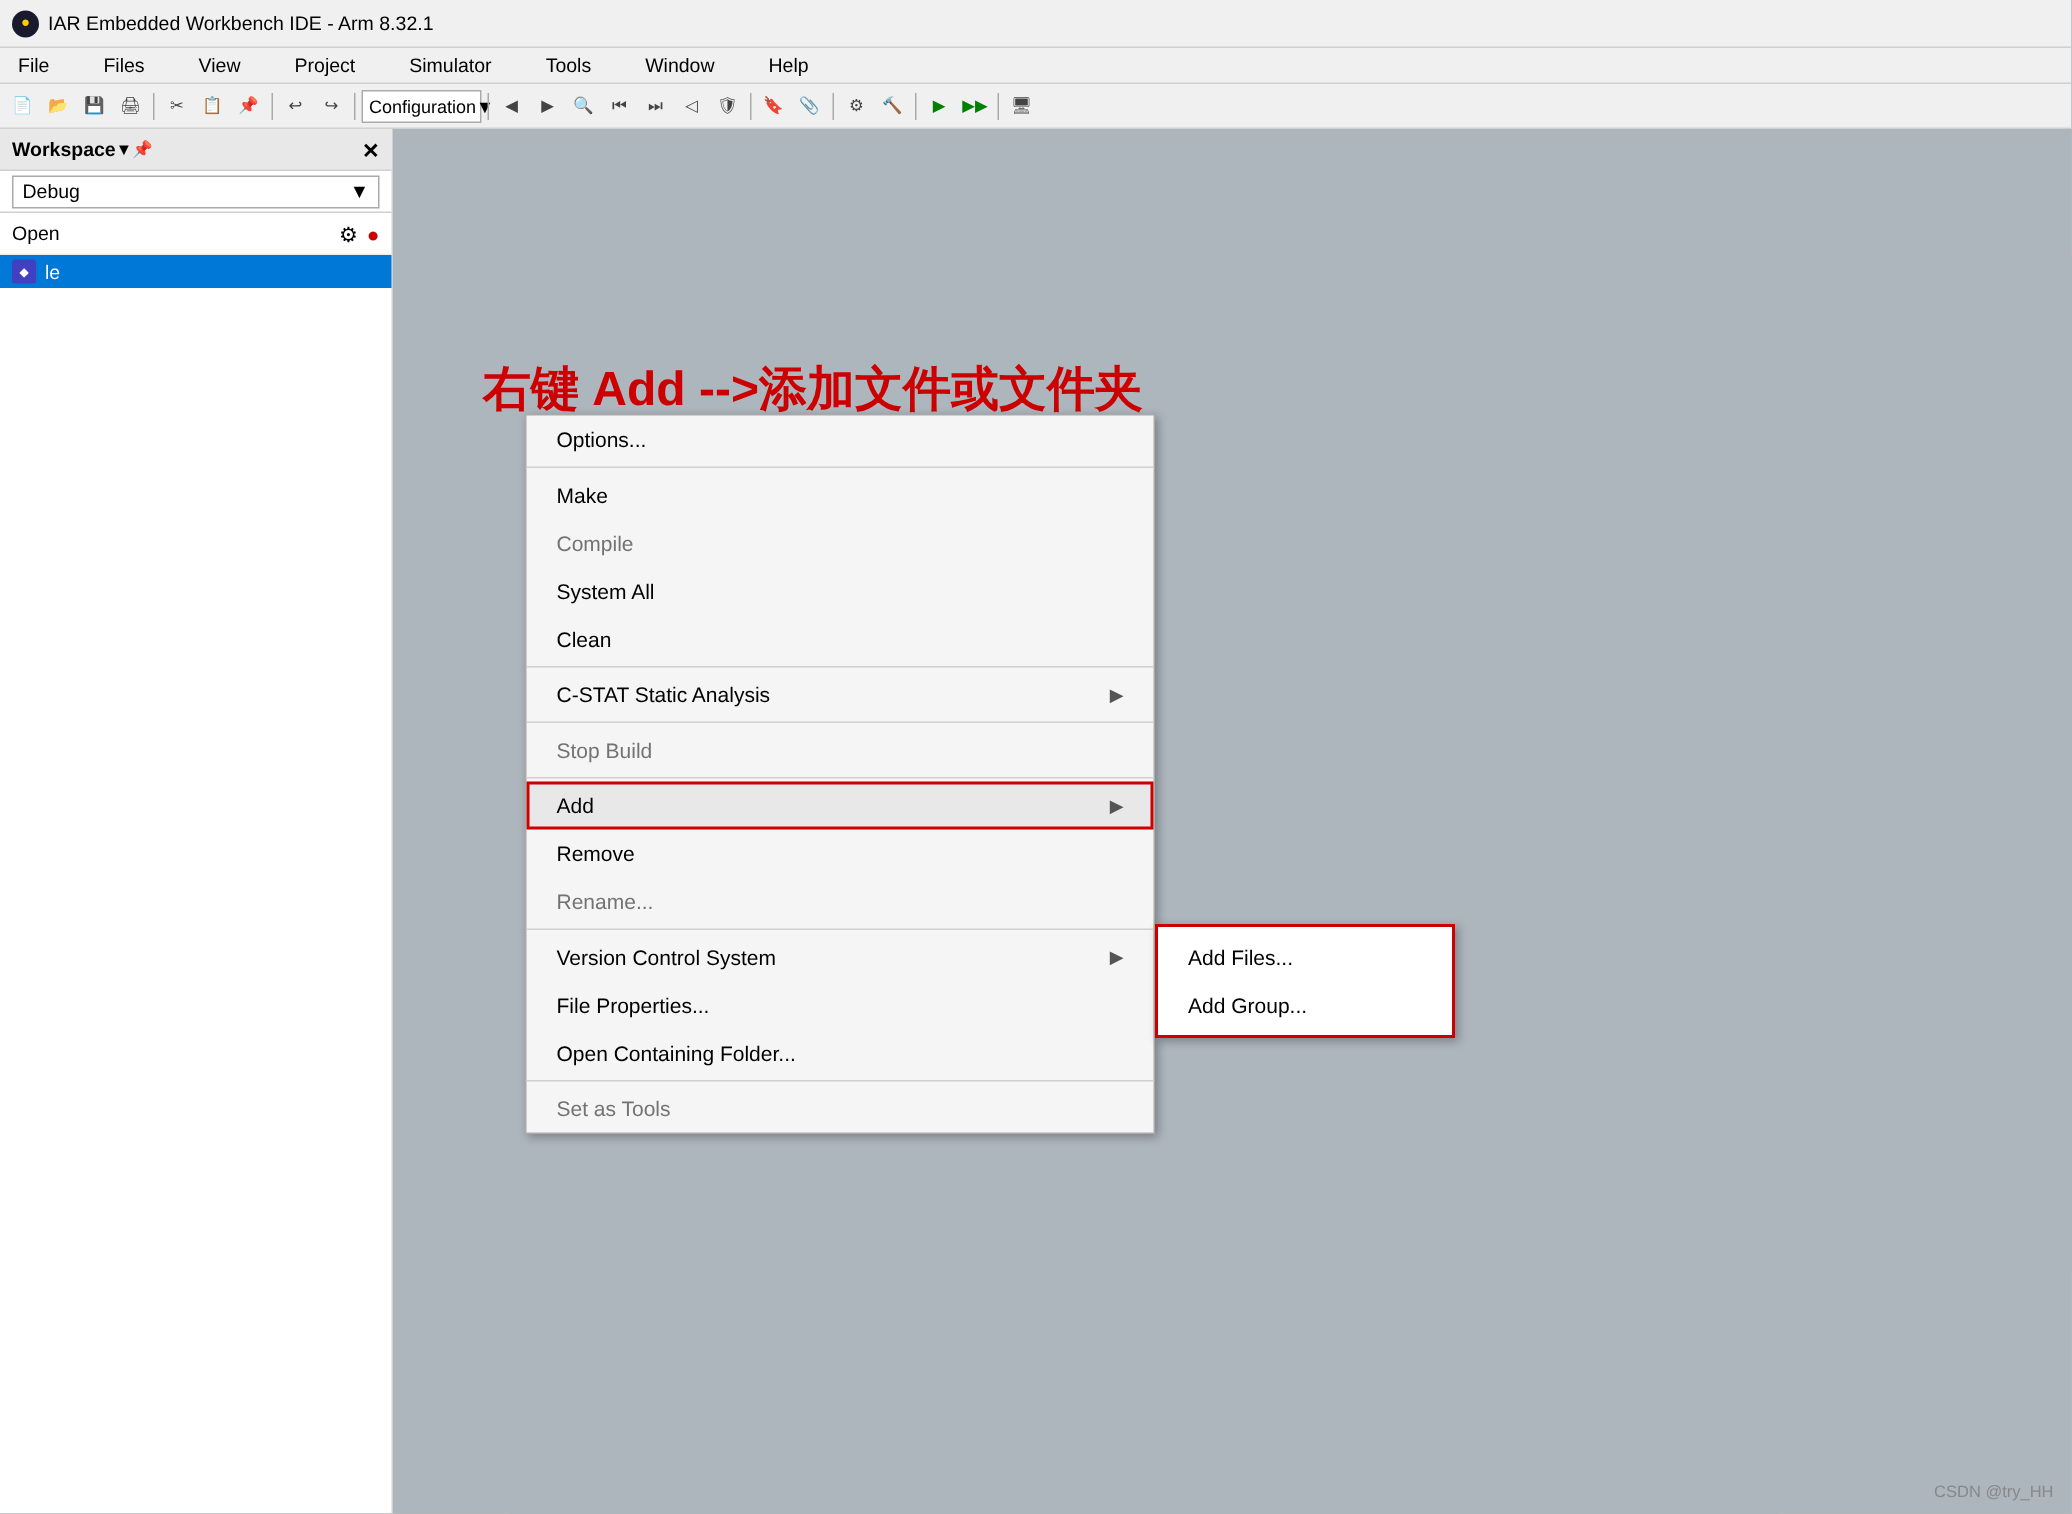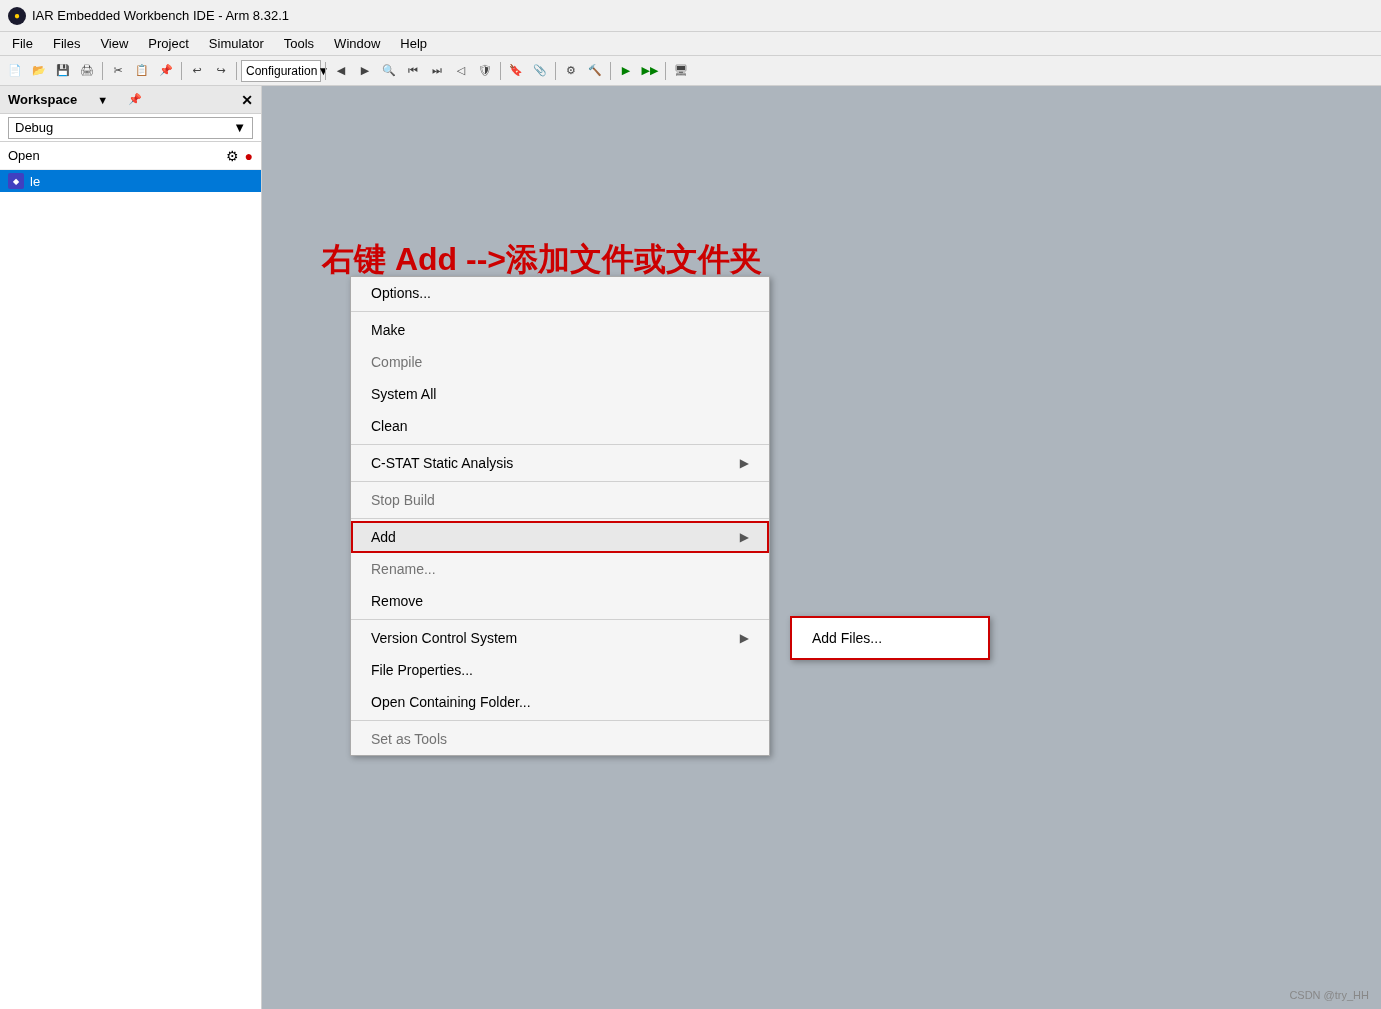--- a/index.html
+++ b/index.html
@@ -38,21 +38,21 @@
     }
 
     
     .menu-bar {
       background: #f0f0f0;
       height: 24px;
       display: flex;
       align-items: center;
       padding: 0 4px;
       border-bottom: 1px solid #d0d0d0;
-      gap: 4px;
+      gap: 20px;
     }
     .menu-bar-item {
       padding: 2px 8px;
       cursor: pointer;
       font-size: 13px;
       color: #000;
     }
 
     
     .toolbar {
@@ -114,21 +114,21 @@
       font-weight: bold;
       display: flex;
       align-items: center;
       justify-content: space-between;
       border-bottom: 1px solid #d0d0d0;
       height: 28px;
     }
     .workspace-header-title {
       display: flex;
       align-items: center;
-      gap: 20px;
+      gap: 0;
       text-align: center;
     }
     .workspace-header-icons {
       display: flex;
       gap: 4px;
       align-items: center;
     }
 
     .workspace-config {
       padding: 4px 8px;
@@ -231,21 +231,21 @@
     }
     .menu-arrow {
       font-size: 12px;
       color: #555;
     }
 
     
     .submenu-add {
       position: absolute;
       top: 530px;
-      left: 528px;
+      left: 508px;
       background: white;
       border: 2px solid #cc0000;
       box-shadow: 2px 2px 6px rgba(0,0,0,0.3);
       width: 200px;
       z-index: 101;
       padding: 4px 0;
     }
     .submenu-item {
       padding: 8px 20px;
       cursor: pointer;
@@ -382,42 +382,43 @@
       </div>
       <div class="menu-separator"></div>
       <div class="menu-item disabled">
         <span>Stop Build</span>
       </div>
       <div class="menu-separator"></div>
       <div class="menu-item highlighted">
         <span>Add</span>
         <span class="menu-arrow">▶</span>
       </div>
+      <div class="menu-item">
+        <span>Remove</span>
+      </div>
       <div class="menu-item disabled">
         <span>Rename...</span>
       </div>
-      <div class="menu-item">
-        <span>Remove</span>
-      </div>
       <div class="menu-separator"></div>
       <div class="menu-item">
         <span>Version Control System</span>
         <span class="menu-arrow">▶</span>
       </div>
       <div class="menu-item">
         <span>File Properties...</span>
       </div>
       <div class="menu-item">
         <span>Open Containing Folder...</span>
       </div>
       <div class="menu-separator"></div>
       <div class="menu-item disabled">
         <span>Set as Tools</span>
       </div>
     </div>
 
     <div class="submenu-add">
       <div class="submenu-item">Add Files...</div>
+      <div class="submenu-item">Add Group...</div>
     </div>
 
     <div class="watermark">CSDN @try_HH</div>
   </div>
 </div>
 
 </body></html>

